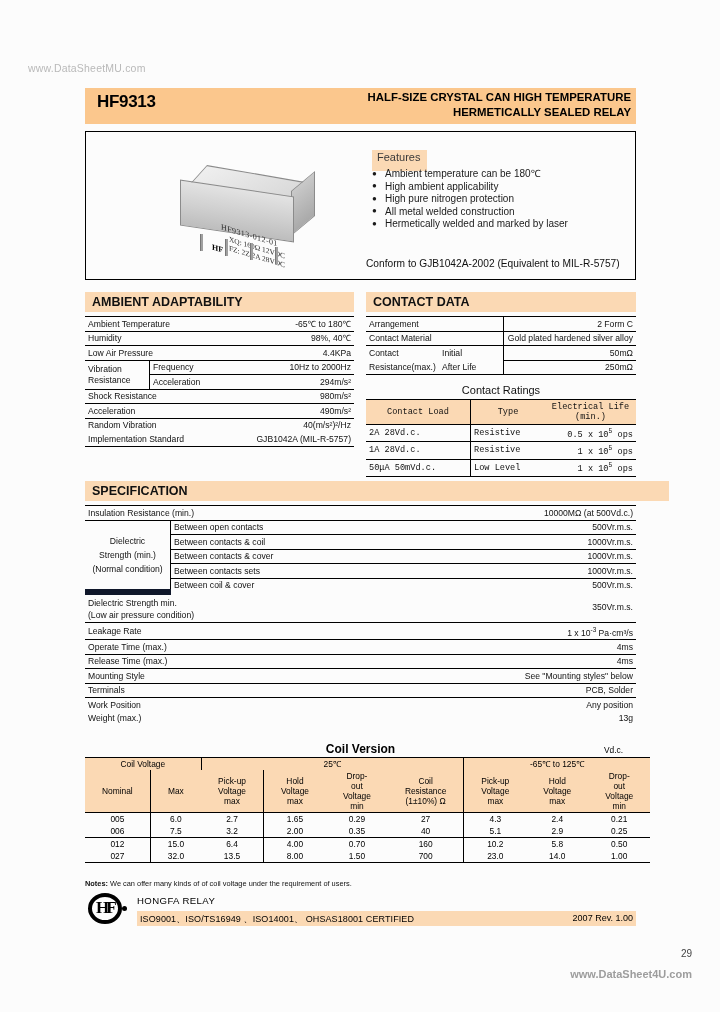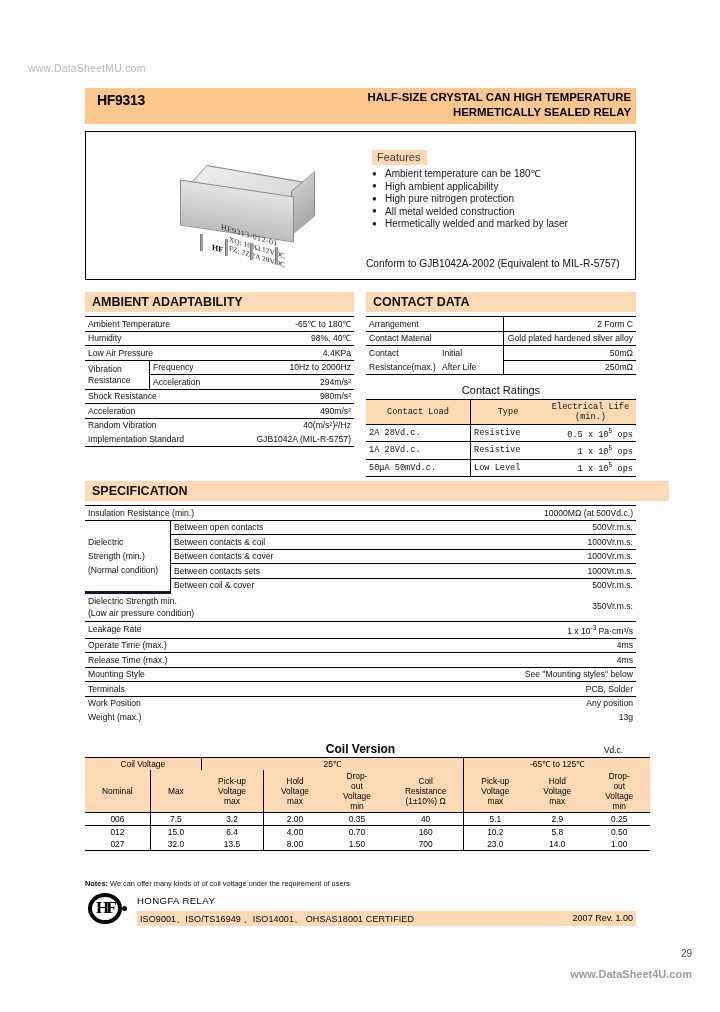--- a/index.html
+++ b/index.html
@@ -51,21 +51,21 @@
   
   .titlebar {
     position: absolute;
     left: 85px; top: 88px;
     width: 551px; height: 36px;
     background: #fbc78d;
   }
   .model {
     position: absolute;
     left: 97px; top: 92px;
-    font-size: 14px;
+    font-size: 17px;
     font-weight: bold;
     letter-spacing: -0.3px;
   }
   .headline {
     position: absolute;
     left: 300px; top: 90px;
     width: 331px;
     text-align: right;
     font-size: 11.4px;
     font-weight: bold;
@@ -77,21 +77,21 @@
     position: absolute;
     left: 85px; top: 131px;
     width: 551px; height: 149px;
     border: 1px solid #000;
     box-sizing: border-box;
   }
   .features-label {
     position: absolute;
     left: 372px; top: 150px;
     background: #fbd9b4;
-    padding: 1px 7px 2px 5px;
+    padding: 1px 7px 8px 5px;
     font-size: 11px;
     color: #3a3a3a;
   }
   .feat-list {
     position: absolute;
     left: 372px; top: 168px;
     width: 260px;
     font-size: 10px;
     line-height: 12.6px;
     color: #1a1a1a;
@@ -423,21 +423,21 @@
   <div class="sec-head" style="left:85px; top:481px; width:584px;">SPECIFICATION</div>
 
   <table class="dt" style="left:85px; top:505px; width:551px;">
     <tbody>
         <tr>
       <td class="tophr" colspan="2" style="width:360px;">Insulation Resistance (min.)</td>
       <td class="tophr r">10000MΩ (at 500Vd.c.)</td>
     </tr>
 
     <tr>
-      <td rowspan="5" style="width:79px; border-bottom:3px solid #0f172a; line-height:14px;">
+      <td rowspan="5" style="width:79px; border-bottom:6px solid #0f172a; line-height:14px;text-align:center;">
         <span>Dielectric</span><br>
         <span>Strength (min.)</span><br>
         <span>(Normal condition)</span>
       </td>
       <td class="vline" style="width:281px;">Between open contacts</td>
       <td class="r">500Vr.m.s.</td>
     </tr>
     <tr>
       <td class="vline">Between contacts &amp; coil</td>
       <td class="r">1000Vr.m.s.</td>
@@ -541,20 +541,31 @@
         <span>Voltage</span><br>
         <span>max</span>
       </td>
       <td class="hd bb">
         <span>Drop-out</span><br>
         <span>Voltage</span><br>
         <span>min</span>
       </td>
     </tr>
 
+    <tr>
+      <td>005</td>
+      <td class="bl">6.0</td>
+      <td>2.7</td>
+      <td class="bl">1.65</td>
+      <td>0.29</td>
+      <td>27</td>
+      <td class="bl">4.3</td>
+      <td>2.4</td>
+      <td>0.21</td>
+    </tr>
     <tr>
       <td class="bb">006</td>
       <td class="bb bl">7.5</td>
       <td class="bb">3.2</td>
       <td class="bb bl">2.00</td>
       <td class="bb">0.35</td>
       <td class="bb">40</td>
       <td class="bb bl">5.1</td>
       <td class="bb">2.9</td>
       <td class="bb">0.25</td>

